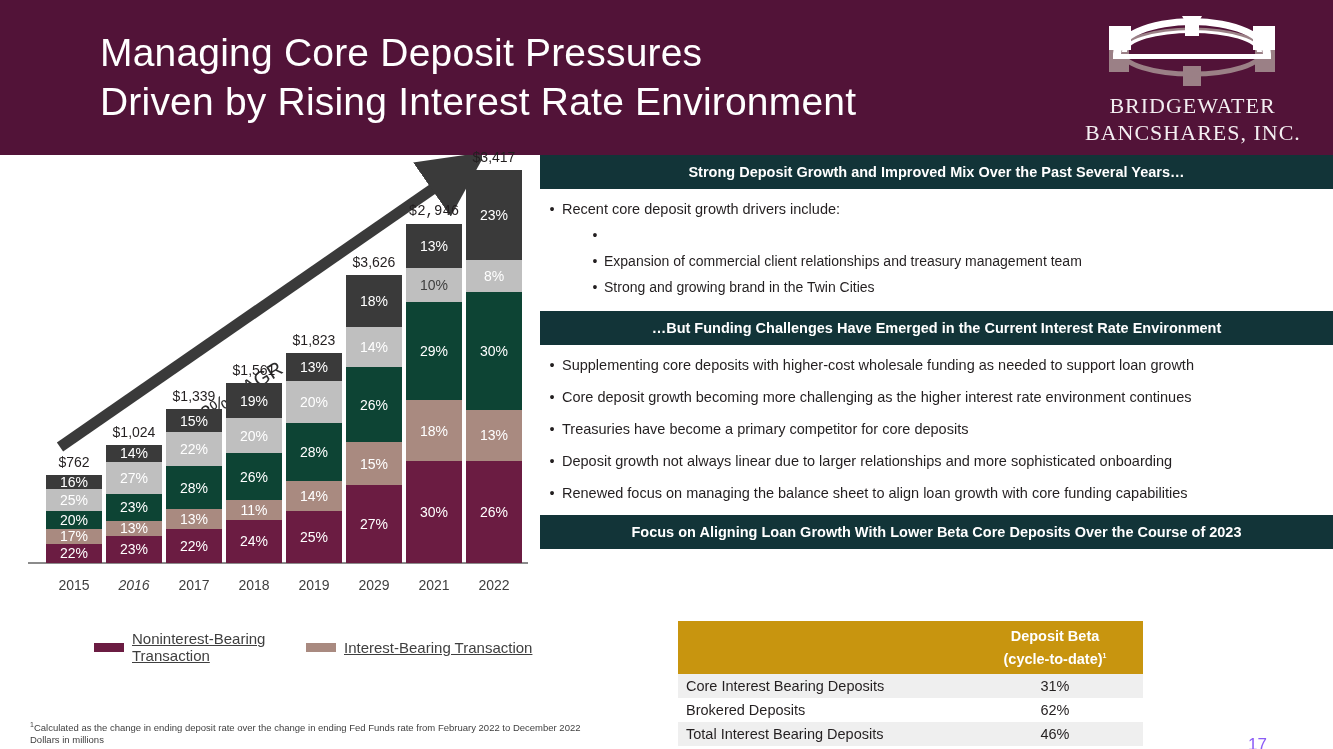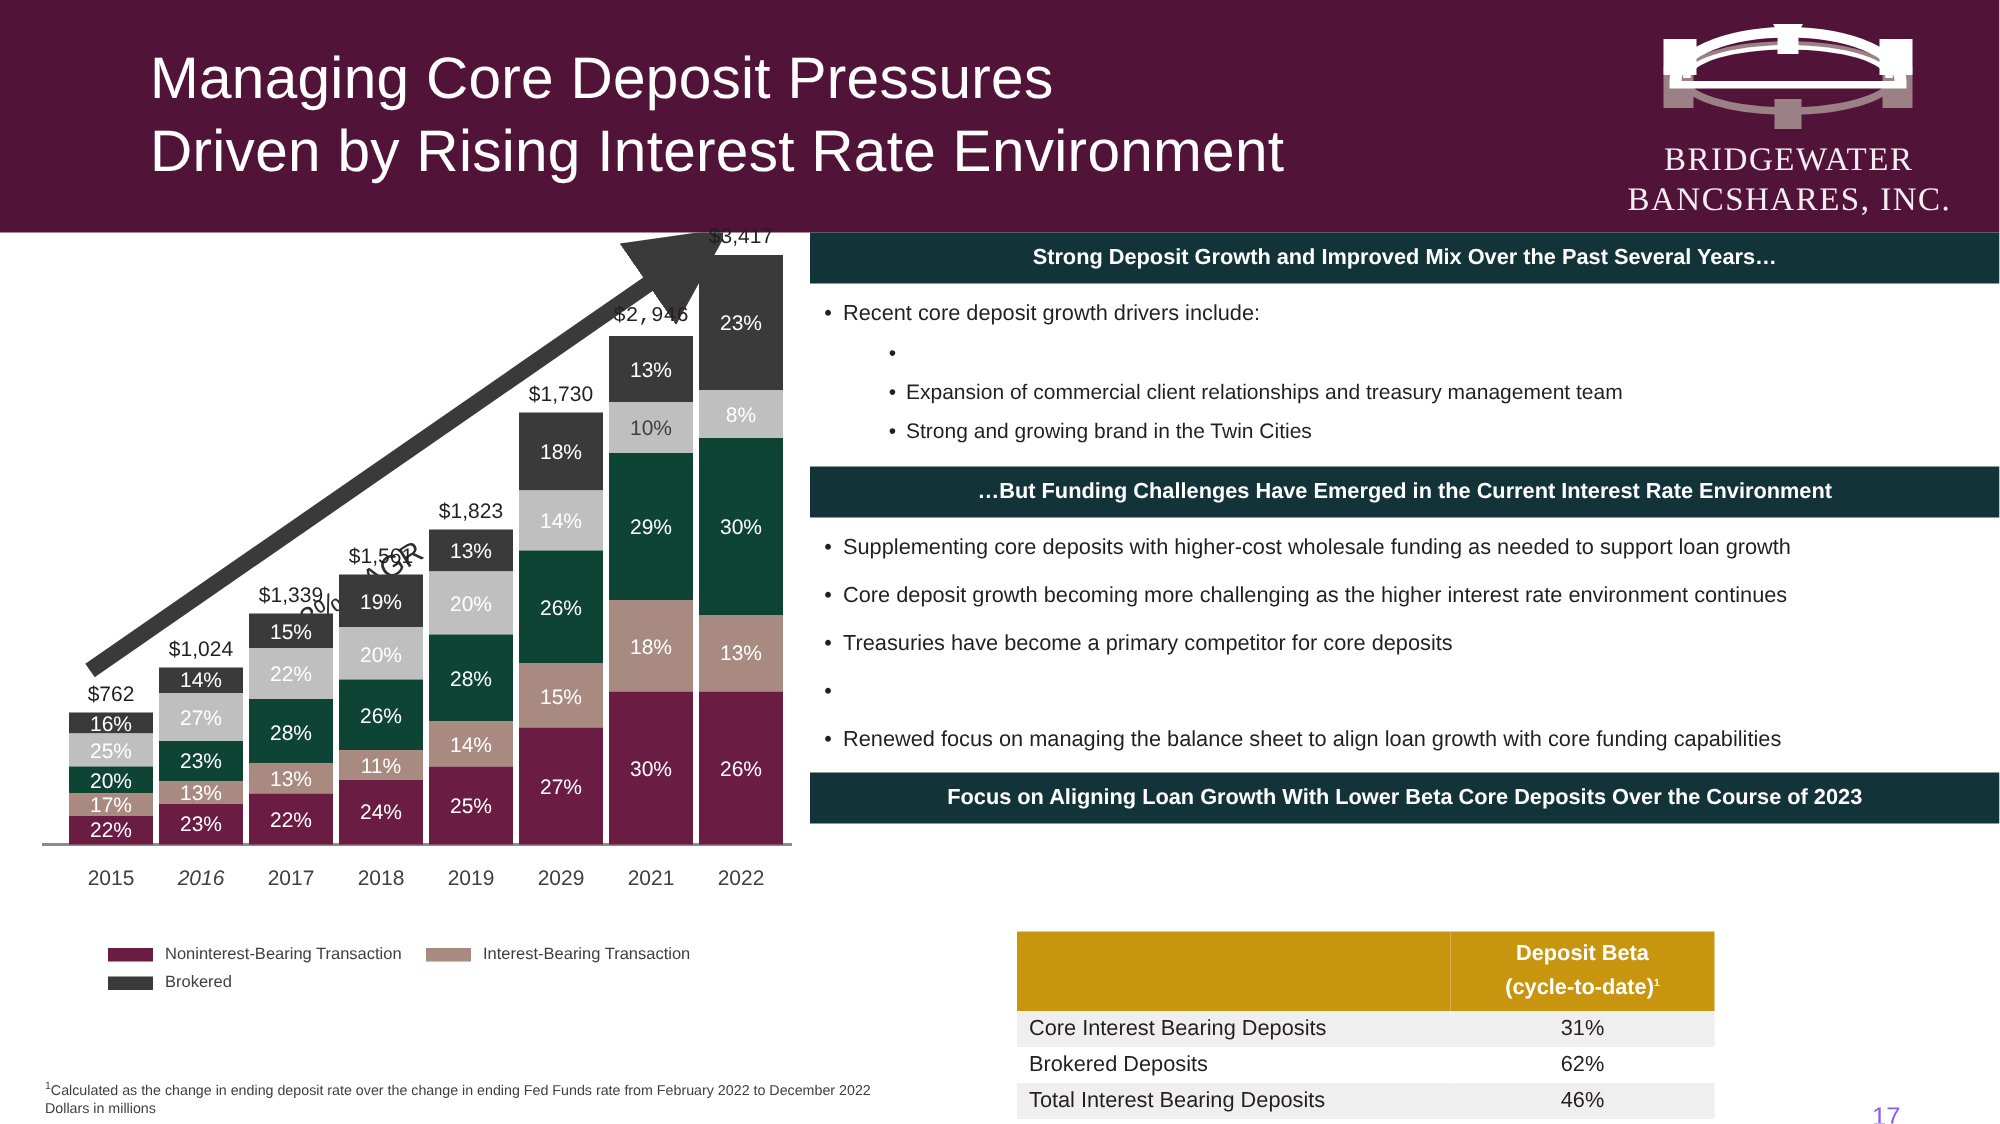--- a/index.html
+++ b/index.html
@@ -54,22 +54,22 @@
   }
   #cagr-arrow{position:absolute;left:52px;top:0;width:430px;height:300px;}
   #cagr-text{
     position:absolute;left:185px;top:262px;
     font-size:20px;color:#2e2e2e;font-weight:500;
     transform:rotate(-32deg);transform-origin:left bottom;
     white-space:nowrap;
   }
   
   #legend{
-    position:absolute;left:72px;top:630px;width:460px;
-    font-size:11px;color:#3f3f3f;
+    position:absolute;left:94px;top:630px;width:460px;
+    font-size:15px;color:#3f3f3f;text-decoration:underline;
   }
   .legend-row{display:flex;margin-bottom:7px;}
   .legend-item{display:flex;align-items:center;}
   .legend-item.c1{width:212px;}
   .swatch{width:30px;height:9px;margin-right:8px;flex:0 0 auto;}
   
   #right{position:absolute;left:540px;top:155px;width:793px;height:545px;}
   .sec-header{
     background:#123438;color:#ffffff;
     font-size:14.5px;font-weight:bold;text-align:center;
@@ -303,42 +303,36 @@
       <div class="xlabel" style="left: 286px;">2019</div>
       <div class="xlabel" style="left: 346px;">2029</div>
       <div class="xlabel" style="left: 406px;">2021</div>
       <div class="xlabel" style="left: 466px;">2022</div>
     </div>
 <div class="total-label" style="left: 29px; bottom: 154.64px;">$762</div>
     <div class="total-label" style="left: 89px; bottom: 184.773px;">$1,024</div>
     <div class="total-label" style="left: 149px; bottom: 221.003px;">$1,339</div>
     <div class="total-label" style="left: 209px; bottom: 246.536px;">$1,561</div>
     <div class="total-label" style="left: 269px; bottom: 276.669px;">$1,823</div>
-    <div class="total-label" style="left: 329px; bottom: 354.763px;">$1,730</div>
+    <div class="total-label" style="left: 329px; bottom: 354.763px;">$3,626</div>
     <div class="total-label" style="left: 389px; bottom: 405.829px; font-family: Liberation Mono, monospace;">$2,946</div>
     <div class="total-label" style="left: 449px; bottom: 460px;">$3,417</div>
   </div>
 
 <div id="legend">
   <div class="legend-row">
     <div class="legend-item c1">
       <span class="swatch" style="background:#6b1c42"></span>
       <span>Noninterest-Bearing Transaction</span>
     </div>
     <div class="legend-item">
       <span class="swatch" style="background:#a98a80"></span>
       <span>Interest-Bearing Transaction</span>
     </div>
   </div>
-  <div class="legend-row">
-    <div class="legend-item c1">
-      <span class="swatch" style="background:#3a3a3a"></span>
-      <span>Brokered</span>
-    </div>
-  </div>
 </div>
 
 <div id="right">
 
   <div class="sec-header">Strong Deposit Growth and Improved Mix Over the Past Several Years…</div>
   <div class="bullets">
     <div class="b1">
       <span class="dot">•</span>
       <span>Recent core deposit growth drivers include:</span>
     </div>
@@ -364,20 +358,21 @@
     <div class="b1 b-wide">
       <span class="dot">•</span>
       <span>Core deposit growth becoming more challenging as the higher interest rate environment continues</span>
     </div>
     <div class="b1 b-wide">
       <span class="dot">•</span>
       <span>Treasuries have become a primary competitor for core deposits</span>
     </div>
     <div class="b1 b-wide">
       <span class="dot">•</span>
+      <span>Deposit growth not always linear due to larger relationships and more sophisticated onboarding</span>
     </div>
     <div class="b1 b-wide">
       <span class="dot">•</span>
       <span>Renewed focus on managing the balance sheet to align loan growth with core funding capabilities</span>
     </div>
   </div>
 
   <div class="sec-header" style="margin-top:6px;">Focus on Aligning Loan Growth With Lower Beta Core Deposits Over the Course of 2023</div>
 
   <div style="position:relative;height:140px;">

